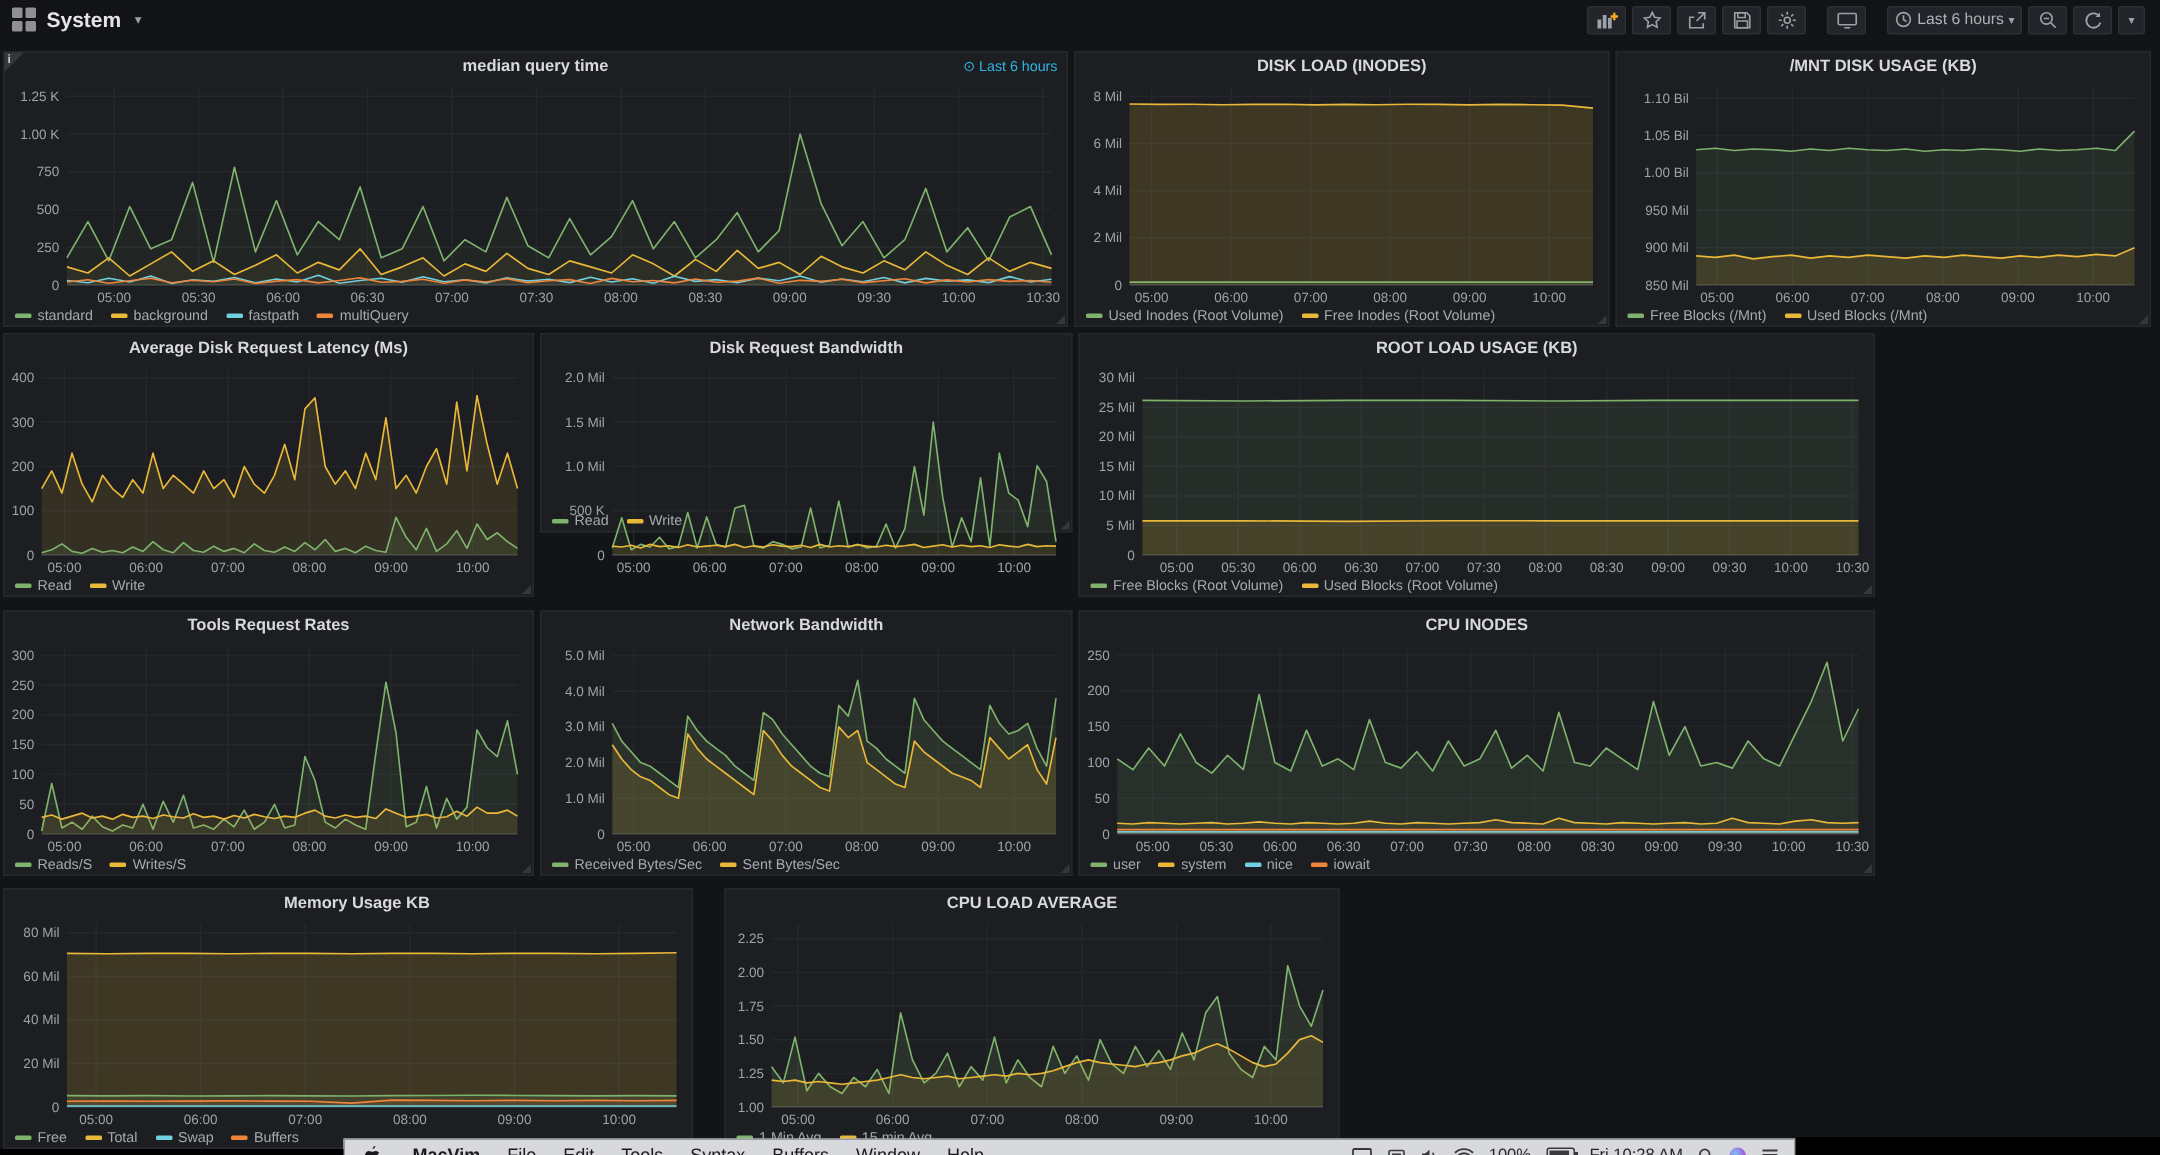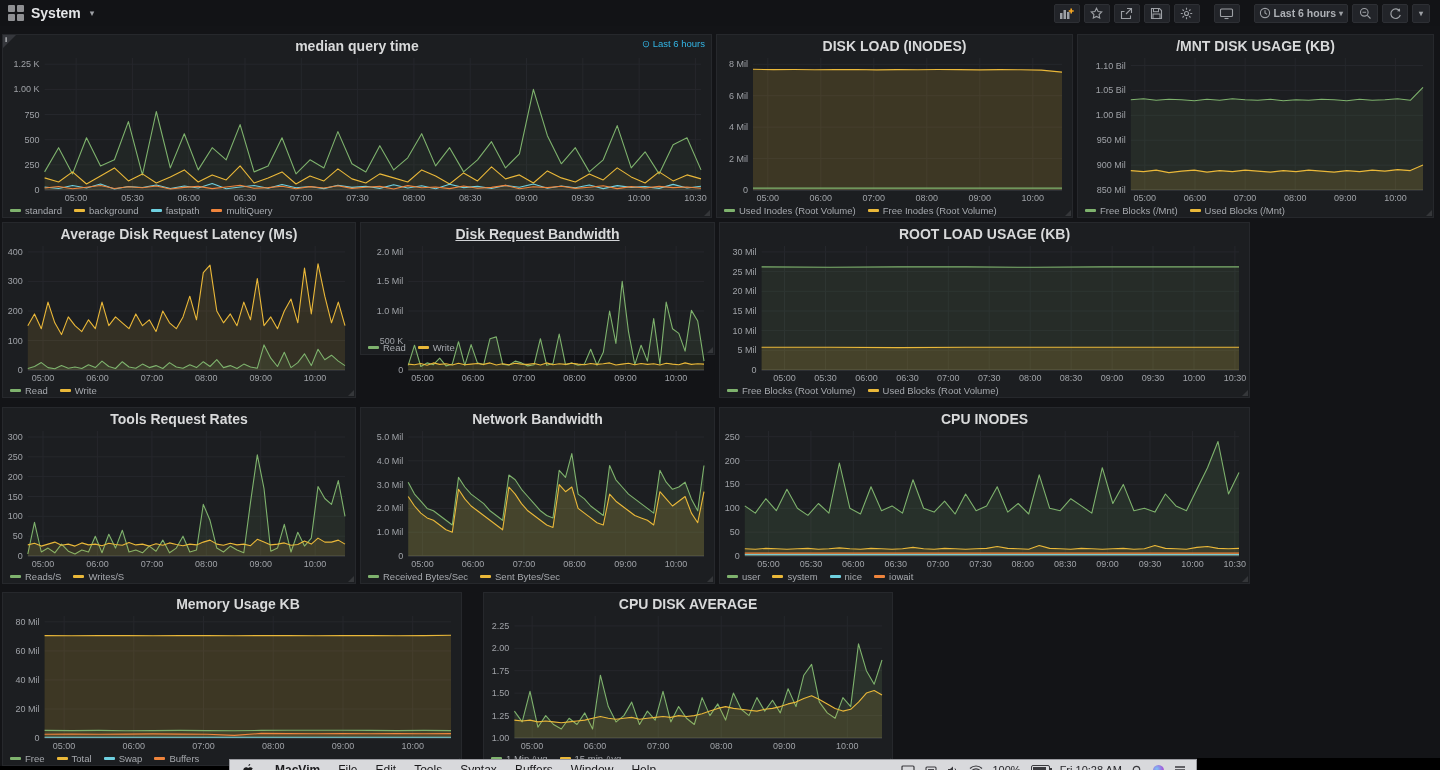--- a/index.html
+++ b/index.html
@@ -6,29 +6,29 @@
   body{width:1440px;height:770px;overflow:hidden;position:relative;
        font-family:"Liberation Sans",sans-serif;color:#d0d2d5;}
   
   .navbar{position:absolute;left:0;top:0;width:1440px;height:26px;background:#121316;
           display:flex;align-items:center;}
   .nav-left{display:flex;align-items:center;gap:7px;padding-left:8px;}
   .glogo{display:grid;grid-template-columns:7px 7px;grid-gap:2px;}
   .glogo span{width:7px;height:7px;background:#8f9093;border-radius:1px;}
   .dash-title{font-size:14px;font-weight:bold;color:#e4e5e7;}
   .title-caret{color:#9da0a5;font-size:9px;margin-left:2px;}
-  .nav-right{margin-left:auto;display:flex;align-items:center;gap:4px;padding-right:10px;font-weight:bold;}
+  .nav-right{margin-left:auto;display:flex;align-items:center;gap:4px;padding-right:10px;}
   .tbtn{height:19px;min-width:26px;background:#222429;border:1px solid #2d2f34;border-radius:2px;
         display:flex;align-items:center;justify-content:center;gap:3px;color:#aeb1b6;
         font-size:10.5px;cursor:pointer;padding:0 4px;box-sizing:border-box;}
   .tbtn svg{display:block;}
   .tgap{width:6px;}
   
   .panel{position:absolute;background:#1c1e21;border:1px solid #26282c;box-sizing:border-box;}
-  .p-header{height:17px;text-align:center;font-size:14px;font-weight:bold;color:#d8d9da;
+  .p-header{height:17px;text-align:center;font-size:11px;font-weight:bold;color:#d8d9da;
             padding-top:3px;cursor:pointer;}
   .p-plot{position:absolute;top:17px;left:0;right:0;bottom:13px;}
   .p-plot svg{position:absolute;left:0;top:0;}
   .p-legend{position:absolute;left:7px;bottom:0;height:13px;display:flex;gap:12px;align-items:center;
             font-size:9.5px;color:#a6a9ae;white-space:nowrap;}
   .lg-item{display:flex;align-items:center;gap:4px;cursor:pointer;}
   .lg-dash{display:inline-block;width:11px;height:3px;border-radius:1px;}
   .grid{stroke:#25272c;stroke-width:1;}
   .axisline{stroke:#3a3d43;stroke-width:1;}
   .ylab,.xlab{fill:#9fa2a7;font-size:9px;font-family:"Liberation Sans",sans-serif;}
@@ -314,21 +314,21 @@
         <path d="M24.8,128.5L31.5,126.5L38.3,122.6L45.0,127.6L51.8,128.8L58.5,125.6L65.3,128.2L72.0,127.0L78.8,128.5L85.5,124.7L92.3,127.6L99.0,121.1L105.8,126.5L112.5,128.5L119.3,121.7L126.0,127.0L132.8,128.2L139.5,124.1L146.3,127.6L153.0,125.6L159.8,128.5L166.5,122.6L173.3,127.0L180.0,128.2L186.8,124.7L193.5,127.6L200.3,121.7L207.0,126.5L213.8,119.7L220.5,127.6L227.3,125.6L234.0,128.5L240.8,124.1L247.5,127.0L254.3,128.2L261.0,104.9L267.8,118.2L274.5,126.5L281.3,112.3L288.0,127.6L294.8,122.6L301.5,113.8L308.3,125.6L315.0,109.3L321.8,119.7L328.5,115.2L335.3,121.1L342.0,125.6L342.0,130.0L24.8,130.0Z" fill="#7EB26D" fill-opacity="0.1" stroke="none"></path>
         <polyline points="24.8,128.5 31.5,126.5 38.3,122.6 45.0,127.6 51.8,128.8 58.5,125.6 65.3,128.2 72.0,127.0 78.8,128.5 85.5,124.7 92.3,127.6 99.0,121.1 105.8,126.5 112.5,128.5 119.3,121.7 126.0,127.0 132.8,128.2 139.5,124.1 146.3,127.6 153.0,125.6 159.8,128.5 166.5,122.6 173.3,127.0 180.0,128.2 186.8,124.7 193.5,127.6 200.3,121.7 207.0,126.5 213.8,119.7 220.5,127.6 227.3,125.6 234.0,128.5 240.8,124.1 247.5,127.0 254.3,128.2 261.0,104.9 267.8,118.2 274.5,126.5 281.3,112.3 288.0,127.6 294.8,122.6 301.5,113.8 308.3,125.6 315.0,109.3 321.8,119.7 328.5,115.2 335.3,121.1 342.0,125.6" fill="none" stroke="#7EB26D" stroke-width="1.1" stroke-linejoin="round"></polyline>
       </svg>
     </div>
     <div class="p-legend">
       <span class="lg-item"><span class="lg-dash" style="background: rgb(126, 178, 109);"></span>Read</span>
       <span class="lg-item"><span class="lg-dash" style="background: rgb(234, 184, 57);"></span>Write</span>
     </div>
     <span class="rsz"></span>
   </div>
-<div class="panel" style="left:360px;top:222px;width:355px;height:133px;text-decoration:underline;">
+<div class="panel" style="left:360px;top:222px;width:355px;height:133px;">
     <div class="p-header">Disk Request Bandwidth</div>
     <div class="p-plot">
       <svg width="353" height="144">
         <line class="grid" x1="61.4" y1="6" x2="61.4" y2="130.0"></line>
         <text class="xlab" x="61.4" y="141">05:00</text>
         <line class="grid" x1="112.1" y1="6" x2="112.1" y2="130.0"></line>
         <text class="xlab" x="112.1" y="141">06:00</text>
         <line class="grid" x1="162.9" y1="6" x2="162.9" y2="130.0"></line>
         <text class="xlab" x="162.9" y="141">07:00</text>
         <line class="grid" x1="213.6" y1="6" x2="213.6" y2="130.0"></line>
@@ -597,21 +597,21 @@
     </div>
     <div class="p-legend">
       <span class="lg-item"><span class="lg-dash" style="background: rgb(126, 178, 109);"></span>Free</span>
       <span class="lg-item"><span class="lg-dash" style="background: rgb(234, 184, 57);"></span>Total</span>
       <span class="lg-item"><span class="lg-dash" style="background: rgb(110, 208, 224);"></span>Swap</span>
       <span class="lg-item"><span class="lg-dash" style="background: rgb(239, 132, 60);"></span>Buffers</span>
     </div>
     <span class="rsz"></span>
   </div>
 <div class="panel" style="left:483px;top:592px;width:410px;height:174px;">
-    <div class="p-header">CPU DISK AVERAGE</div>
+    <div class="p-header">CPU LOAD AVERAGE</div>
     <div class="p-plot">
       <svg width="408" height="142">
         <line class="grid" x1="48.1" y1="6" x2="48.1" y2="128.0"></line>
         <text class="xlab" x="48.1" y="139">05:00</text>
         <line class="grid" x1="111.1" y1="6" x2="111.1" y2="128.0"></line>
         <text class="xlab" x="111.1" y="139">06:00</text>
         <line class="grid" x1="174.2" y1="6" x2="174.2" y2="128.0"></line>
         <text class="xlab" x="174.2" y="139">07:00</text>
         <line class="grid" x1="237.2" y1="6" x2="237.2" y2="128.0"></line>
         <text class="xlab" x="237.2" y="139">08:00</text>

